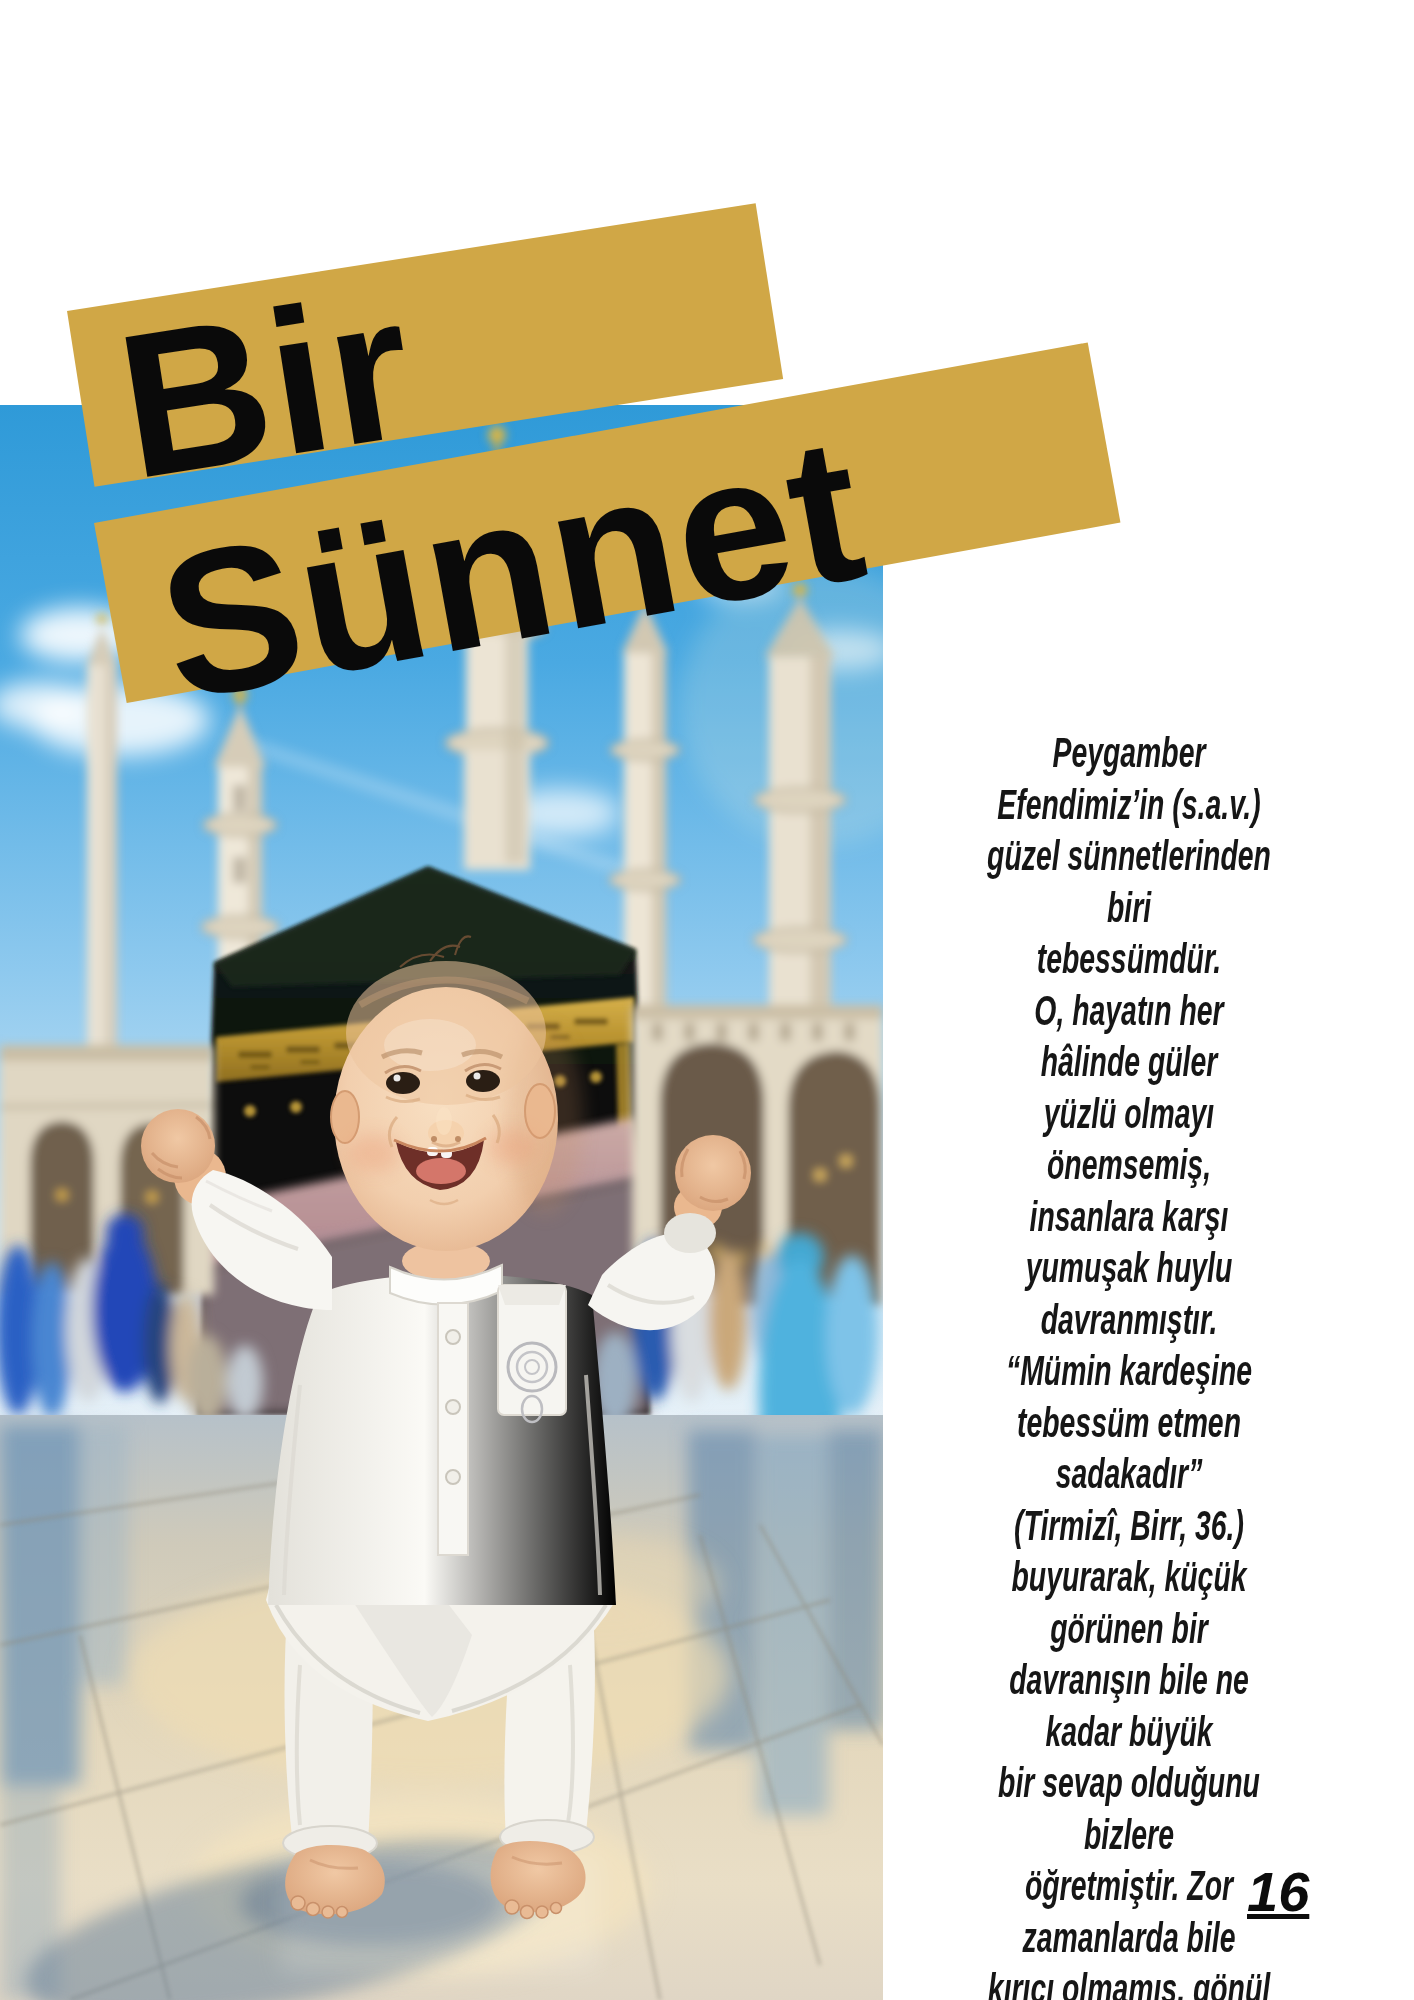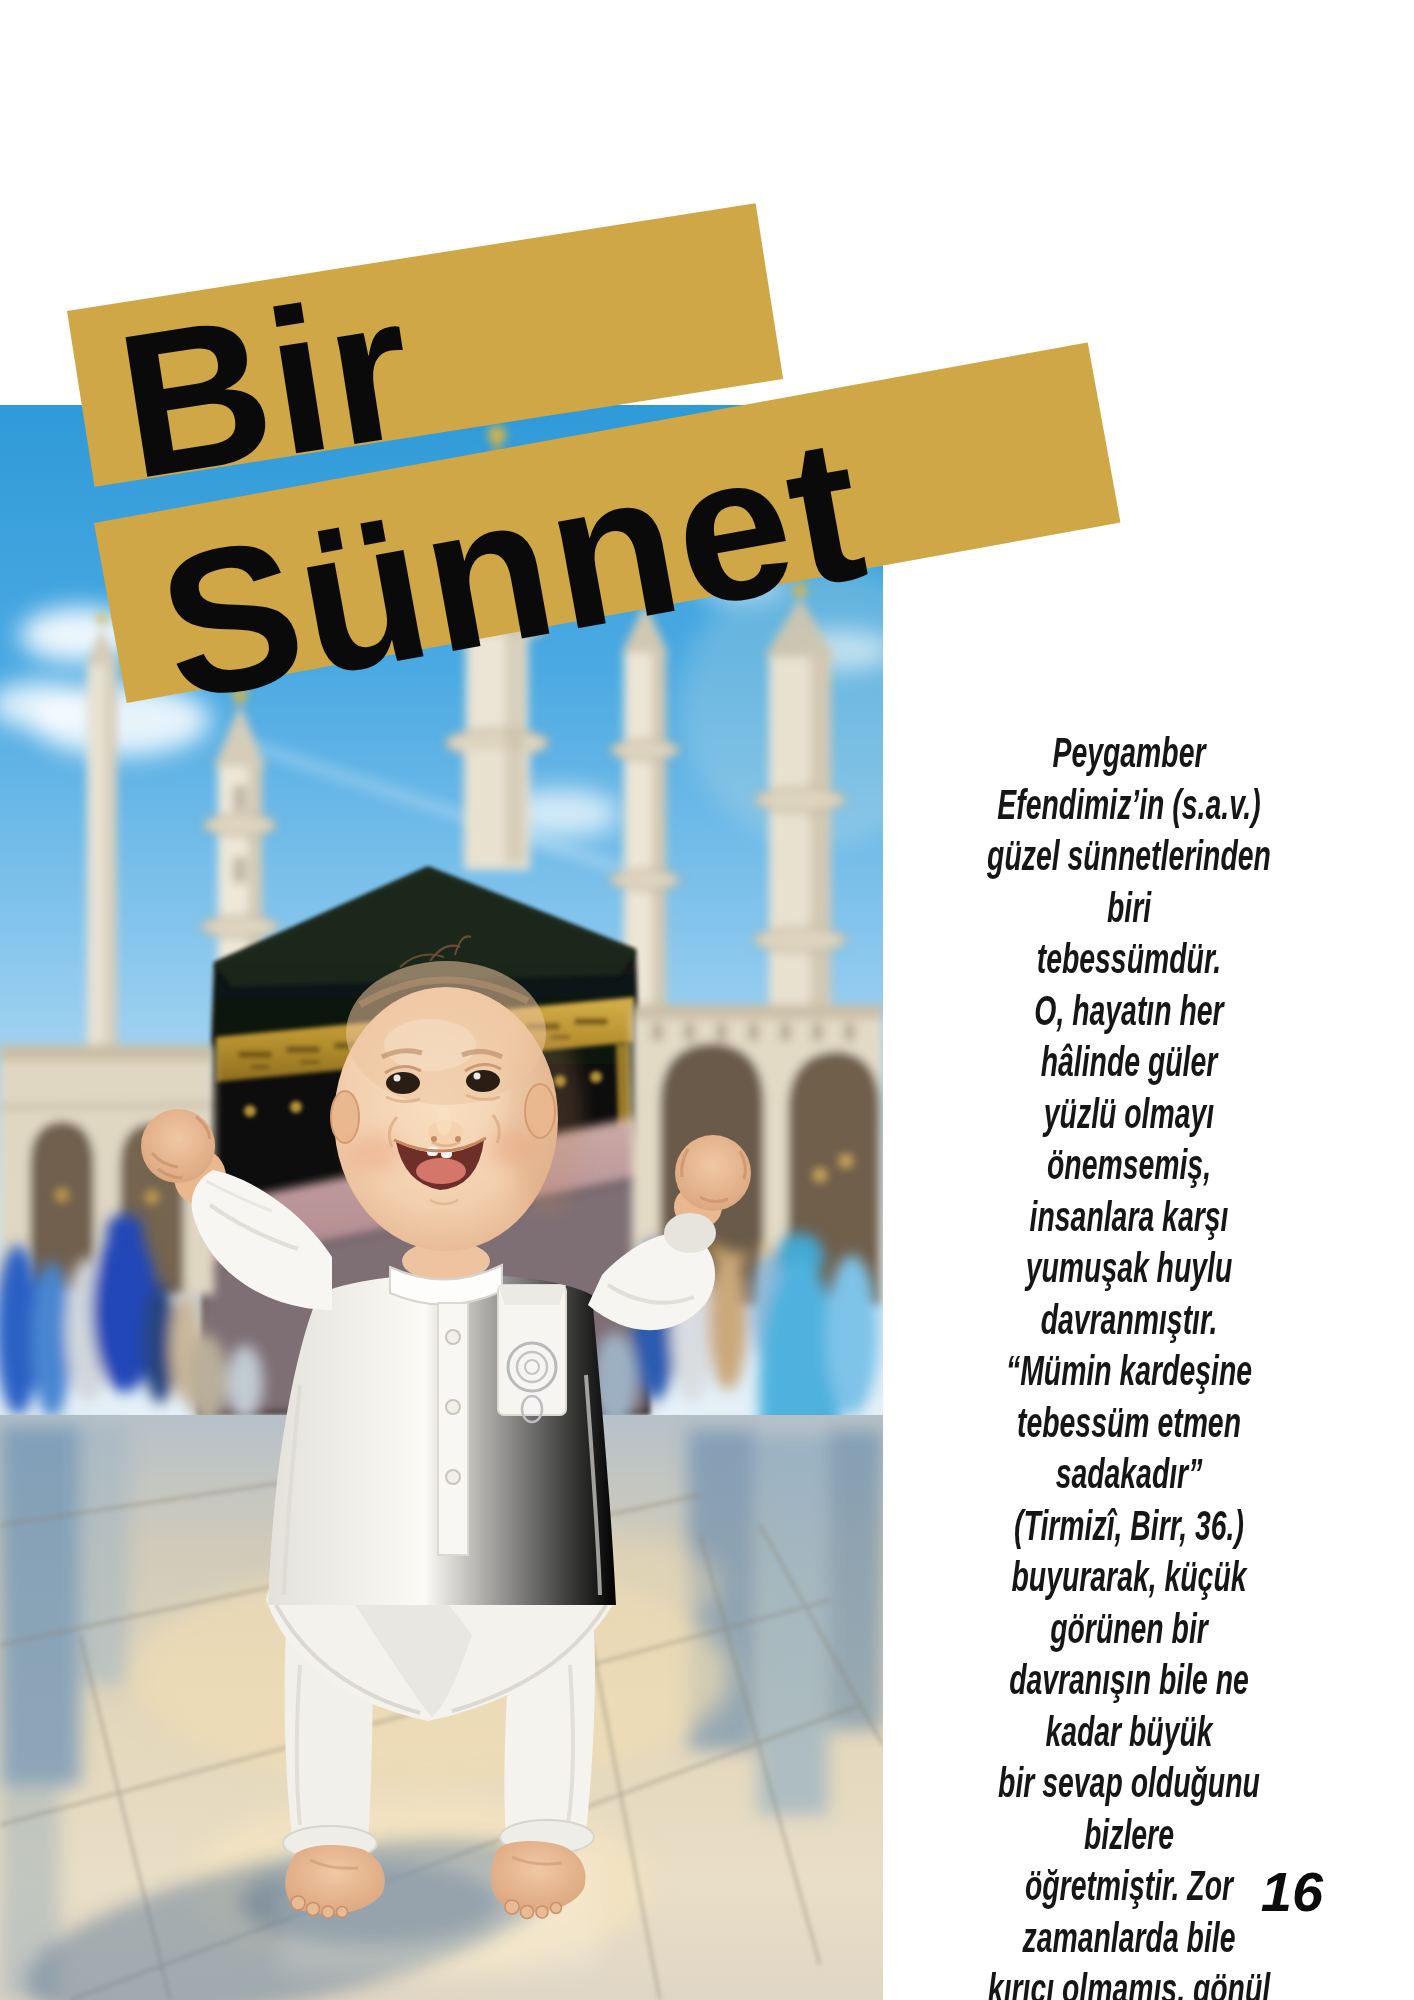--- a/index.html
+++ b/index.html
@@ -25,21 +25,21 @@
   .article{
     position:absolute; left:911px; top:727px; width:436px; z-index:2;
     font-style:italic; font-weight:700; font-size:43px; line-height:51.5px;
     color:#161616; text-align:center; white-space:pre-line;
     transform:scaleX(0.66); transform-origin:50% 0;
     overflow:visible;
   }
   .pageno{
     position:absolute; left:1247px; top:1862px; width:90px; z-index:2;
     font-style:italic; font-weight:700; font-size:56px; line-height:60px;
-    color:#0c0c0c; text-align:center;
+    color:#0c0c0c; text-decoration:underline;
   }
 </style>
 </head>
 <body>
 
 <div class="page">
 
   <div class="photo">
   <svg width="883" height="1595" viewBox="0 0 883 1595" xmlns="http://www.w3.org/2000/svg">
     <defs>

